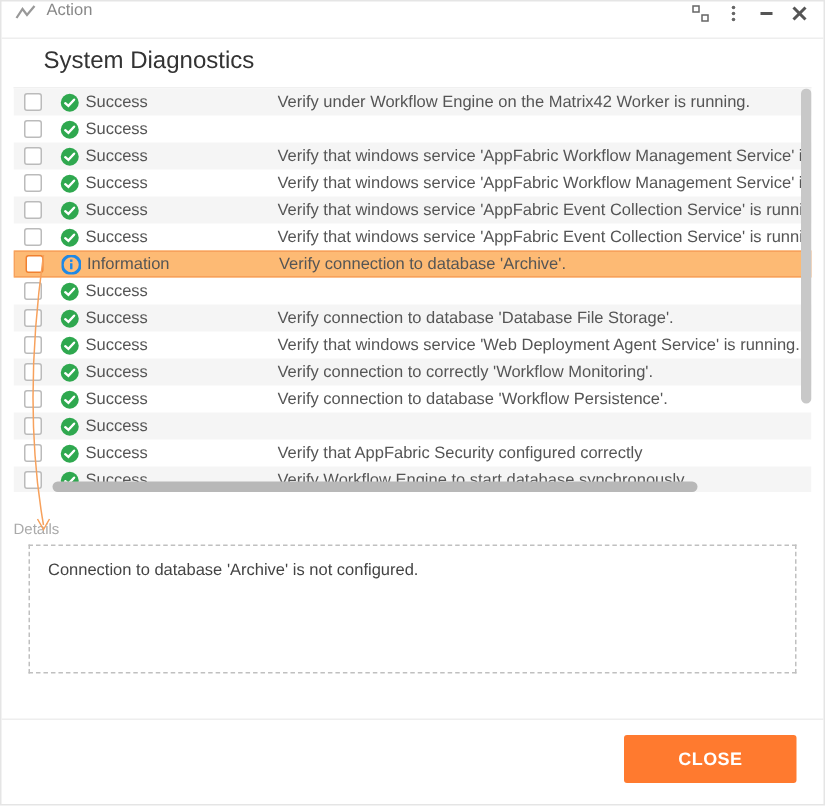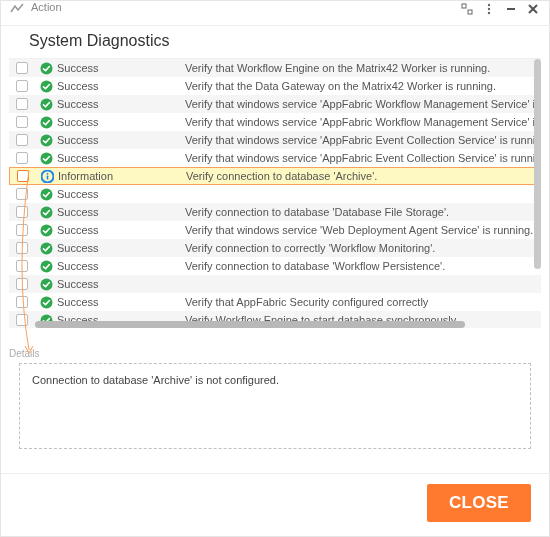--- a/index.html
+++ b/index.html
@@ -11,21 +11,21 @@
   .titlebar .tb-btn { cursor: pointer; }
   .sep { width: 100%; height: 1px; background: #eee; }
   
   .page-title { font-size: 16px; color: #333; padding: 6px 28px 8px; font-weight: 400; }
   
   .grid-wrap { position: relative; margin: 0 8px; }
   .grid { height: 270px; overflow: hidden; position: relative; border-top: 1px solid #f0f0f0; }
   .rows-scroll { position: relative; height: 100%; }
   .row { display: flex; align-items: center; height: 18px; font-size: 11px; }
   .row:nth-child(odd) { background: #f5f5f5; }
-  .row.highlight { background: #fef9c3; border: 1px solid #f7a15c; height: 18px; }
+  .row.highlight { background: #fdba74; border: 1px solid #f7a15c; height: 18px; }
   .cell-check { width: 26px; display: flex; align-items: center; justify-content: center; }
   .cell-status-icon { width: 22px; display: flex; align-items: center; justify-content: center; }
   .cell-status-text { width: 128px; color: #555; }
   .cell-desc { flex: 1; color: #555; white-space: nowrap; overflow: hidden; }
   
   .chk { width: 12px; height: 12px; border: 1px solid #bbb; border-radius: 2px; background: #fff; display: inline-block; }
   .chk.hl { border-color: #f08030; }
   
   .ic-success { width: 13px; height: 13px; }
   .ic-info { width: 13px; height: 13px; }
@@ -33,21 +33,21 @@
   .vscroll { position: absolute; right: 0; top: 0; width: 7px; height: 100%; background: transparent; }
   .vthumb { position: absolute; right: 0; width: 7px; border-radius: 4px; background: #c8c8c8; }
   .hscroll { position: absolute; left: 26px; right: 12px; bottom: 0; height: 7px; }
   .hthumb { position: absolute; height: 7px; border-radius: 4px; background: #b8b8b8; }
   .arrow-line { position: absolute; pointer-events: none; }
   
   .details-label { font-size: 10px; color: #aaa; padding: 2px 10px 4px 8px; }
   .details-box { margin: 0 18px 10px; border: 1px dashed #c0c0c0; height: 86px; padding: 10px 12px; font-size: 11px; color: #444; }
   
   .footer { margin-top: auto; border-top: 1px solid #eee; padding: 10px 18px 14px; display: flex; justify-content: flex-end; }
-  .btn-close { background: #ff7a2f; color: #fff; border: none; padding: 9px 22px; font-size: 17px; font-weight: 600; border-radius: 2px; cursor: pointer; letter-spacing: 0.3px; }
+  .btn-close { background: #ff7a2f; color: #fff; border: none; padding: 9px 36px; font-size: 12px; font-weight: 600; border-radius: 2px; cursor: pointer; letter-spacing: 0.3px; }
   
   svg { display: block; }
 </style>
 </head>
 <body>
 
 <div class="titlebar">
   <span class="tb-icon">
     <svg width="14" height="14" viewBox="0 0 14 14">
         <path d="M1 10 L5 4 L8 8 L13 2" stroke="#999" stroke-width="1.5" fill="none"></path>
@@ -91,34 +91,33 @@
           <div class="cell-check">
             <span class="chk"></span>
           </div>
           <div class="cell-status-icon">
             <svg class="ic-success" viewBox="0 0 13 13">
               <circle cx="6.5" cy="6.5" r="6" fill="#2fa84f"></circle>
               <path d="M3.5 6.8 L5.6 8.6 L9.4 4.5" stroke="#fff" stroke-width="1.6" fill="none" stroke-linecap="round"></path>
             </svg>
           </div>
           <div class="cell-status-text">Success</div>
-          <div class="cell-desc">Verify that Workflow Engine on the Matrix42 Worker is running.</div>
-        </div>
-        <div class="row">
-          <div class="cell-check">
-            <span class="chk"></span>
-          </div>
-          <div class="cell-status-icon">
-            <svg class="ic-success" viewBox="0 0 13 13">
-              <circle cx="6.5" cy="6.5" r="6" fill="#2fa84f"></circle>
-              <path d="M3.5 6.8 L5.6 8.6 L9.4 4.5" stroke="#fff" stroke-width="1.6" fill="none" stroke-linecap="round"></path>
-            </svg>
-          </div>
-          <div class="cell-status-text">Success</div>
-          <div class="cell-desc">Verify that the Data Gateway on the Matrix42 Worker is running.</div>
+          <div class="cell-desc">Verify under Workflow Engine on the Matrix42 Worker is running.</div>
+        </div>
+        <div class="row">
+          <div class="cell-check">
+            <span class="chk"></span>
+          </div>
+          <div class="cell-status-icon">
+            <svg class="ic-success" viewBox="0 0 13 13">
+              <circle cx="6.5" cy="6.5" r="6" fill="#2fa84f"></circle>
+              <path d="M3.5 6.8 L5.6 8.6 L9.4 4.5" stroke="#fff" stroke-width="1.6" fill="none" stroke-linecap="round"></path>
+            </svg>
+          </div>
+          <div class="cell-status-text">Success</div>
         </div>
         <div class="row">
           <div class="cell-check">
             <span class="chk"></span>
           </div>
           <div class="cell-status-icon">
             <svg class="ic-success" viewBox="0 0 13 13">
               <circle cx="6.5" cy="6.5" r="6" fill="#2fa84f"></circle>
               <path d="M3.5 6.8 L5.6 8.6 L9.4 4.5" stroke="#fff" stroke-width="1.6" fill="none" stroke-linecap="round"></path>
             </svg>

